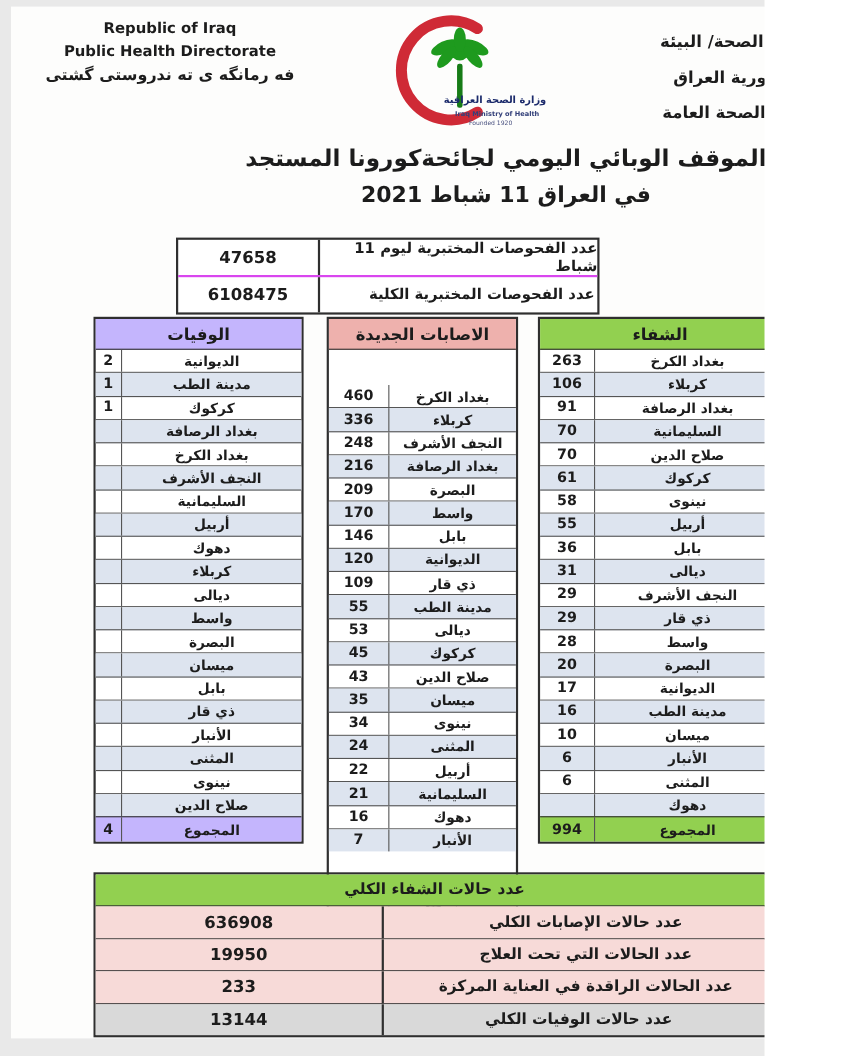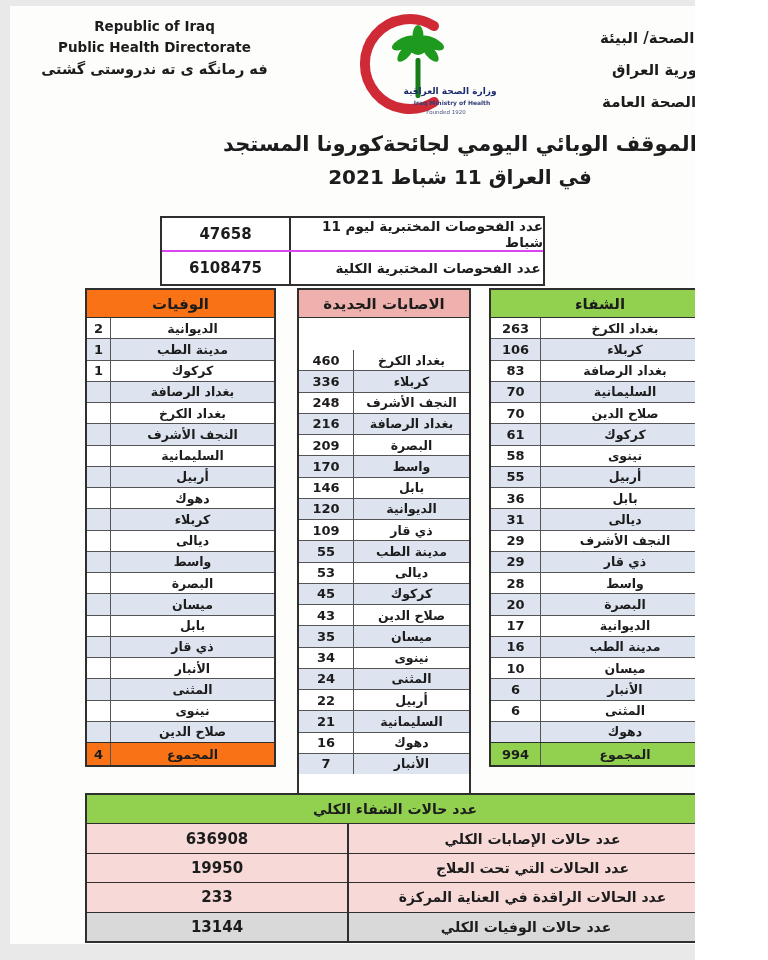--- a/index.html
+++ b/index.html
@@ -41,21 +41,21 @@
   .gov-row .nm,.gov-total .nm{flex:1;direction:rtl;display:flex;align-items:center;justify-content:center;font-weight:bold;font-size:12.5px;}
   .gov-total{height:22px;display:flex;border-top:1px solid #2f2f2f;font-weight:bold;}
   .t-deaths{left:85px;width:187px;}
   .t-deaths .val{width:23px;}
   .t-cases{left:297px;width:170px;gap:32px;}
   .t-cases .val{width:54px;}
   .t-recov{left:489px;width:218px;}
   .t-recov .val{width:49px;}
   .t-recov .gov-header,.t-recov .gov-total{background:#92d050;}
   .t-cases .gov-header,.t-cases .gov-total{background:#eeb1ad;}
-  .t-deaths .gov-header,.t-deaths .gov-total{background:#f97316;}
+  .t-deaths .gov-header,.t-deaths .gov-total{background:#c4b5fd;}
 
   
   .summary{position:absolute;left:85px;top:793px;width:616px;height:146px;border:2px solid #2f2f2f;display:flex;flex-direction:column;}
   .summary-row{flex:1;display:flex;border-bottom:1px solid #2f2f2f;}
   .summary-row:last-of-type{border-bottom:none;}
   .summary-row .val{width:260px;border-right:2px solid #2f2f2f;display:flex;align-items:center;justify-content:center;gap:18px;font-weight:bold;font-size:15px;direction:ltr;}
   .summary-row .lbl{flex:1;direction:rtl;display:flex;align-items:center;justify-content:center;font-weight:bold;font-size:14px;}
   .bg-green{background:#92d050;}
   .bg-pink{background:#f7dad8;gap:13px;}
   .bg-gray{background:#d9d9d9;}
@@ -343,21 +343,21 @@
           <div class="val">263</div>
           <div class="nm">بغداد الكرخ</div>
         </div>
 
         <div class="gov-row">
           <div class="val">106</div>
           <div class="nm">كربلاء</div>
         </div>
 
         <div class="gov-row">
-          <div class="val">83</div>
+          <div class="val">91</div>
           <div class="nm">بغداد الرصافة</div>
         </div>
 
         <div class="gov-row">
           <div class="val">70</div>
           <div class="nm">السليمانية</div>
         </div>
 
         <div class="gov-row">
           <div class="val">70</div>

